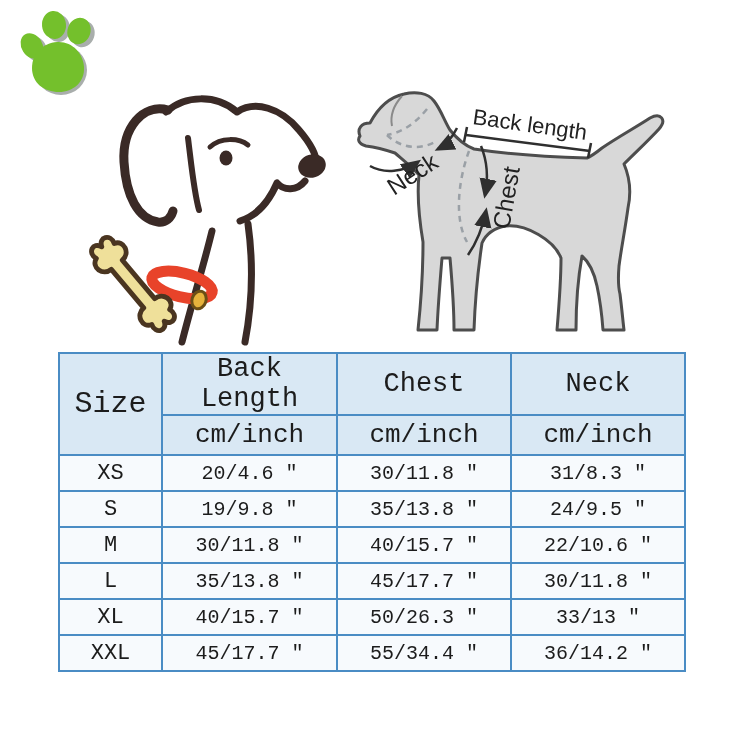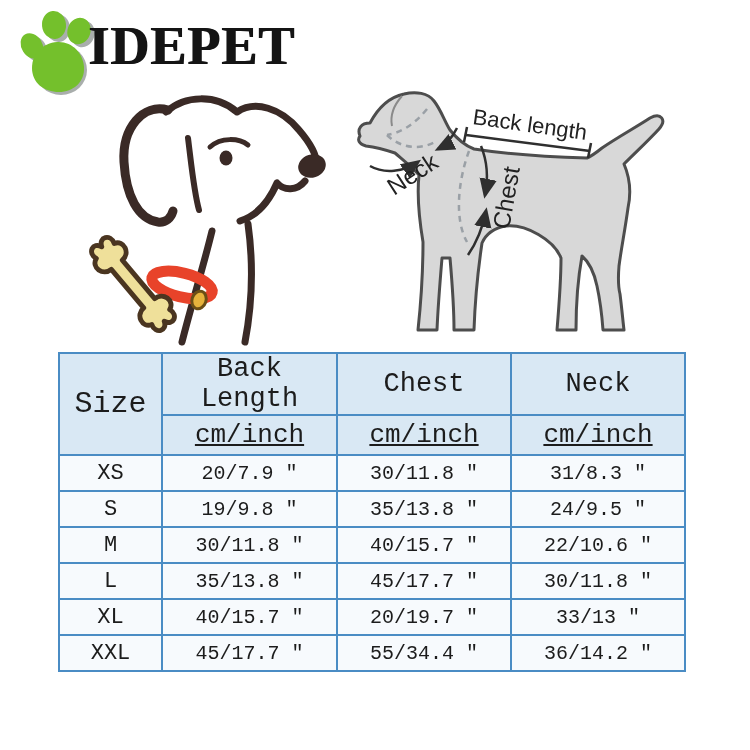--- a/index.html
+++ b/index.html
@@ -25,21 +25,21 @@
     position:absolute;left:58px;top:352px;width:626px;
     border-collapse:collapse;table-layout:fixed;
     font-family:"Liberation Mono","DejaVu Sans Mono","DejaVu Sans",monospace;
     color:#1c1c1c;text-align:center;
   }
   table.size-table th,table.size-table td{
     border:2px solid #4a8cc4;padding:0;font-weight:normal;
   }
   table.size-table thead th{background:#d9e8f4;font-size:27px;height:38px;}
   table.size-table thead th.corner{font-size:30px;}
-  table.size-table thead tr.unit-row th{font-size:26px;text-decoration:underline;}
+  table.size-table thead tr.unit-row th{font-size:26px;}
   table.size-table tbody td{background:#f7fafd;font-size:20px;height:34px;}
   table.size-table tbody td.size-cell{font-size:22px;}
   
   .notes{
     position:absolute;left:44px;top:684px;
     font-family:"Liberation Serif","DejaVu Serif",serif;font-style:italic;
     font-size:21px;color:#4d4d4d;white-space:pre;line-height:33px;
   }
 </style>
 </head>
@@ -54,21 +54,20 @@
       <ellipse cx="69" cy="25" rx="11.5" ry="13.5" transform="rotate(18 69 25)"></ellipse>
       <ellipse cx="47" cy="61" rx="26" ry="25"></ellipse>
     </g>
     <g fill="#74c02c">
       <ellipse cx="22" cy="40" rx="10.5" ry="13.5" transform="rotate(-32 22 40)"></ellipse>
       <ellipse cx="44" cy="19" rx="12" ry="14" transform="rotate(-6 44 19)"></ellipse>
       <ellipse cx="69" cy="25" rx="11.5" ry="13.5" transform="rotate(18 69 25)"></ellipse>
       <path d="M47,36 C62,35 73,47 74,61 C75,76 63,86 49,86 C34,86 22,77 22,62 C22,47 33,37 47,36 Z"></path>
     </g>
   </svg>
-  <div class="brand">IDEPET</div>
 
   <svg class="dog-head" viewBox="0 0 280 264">
     <g fill="none" stroke="#3a2a26" stroke-width="7" stroke-linecap="round" stroke-linejoin="round">
 
       <path d="M106,24 C125,7 156,6 177,24 C195,12 221,20 239,42 C251,56 259,70 256,81"></path>
 
       <path d="M108,22 C83,15 62,40 64,74 C66,108 78,131 98,134 C106,135 111,130 113,123" stroke-width="9"></path>
 
       <path d="M128,50 C132,82 134,104 139,122" stroke-width="6"></path>
 
@@ -150,21 +149,21 @@
       </tr>
       <tr class="unit-row">
         <th>cm/inch</th>
         <th>cm/inch</th>
         <th>cm/inch</th>
       </tr>
     </thead>
     <tbody>
       <tr>
         <td class="size-cell">XS</td>
-        <td>20/7.9 ″</td>
+        <td>20/4.6 ″</td>
         <td>30/11.8 ″</td>
         <td>31/8.3 ″</td>
       </tr>
       <tr>
         <td class="size-cell">S</td>
         <td>19/9.8 ″</td>
         <td>35/13.8 ″</td>
         <td>24/9.5 ″</td>
       </tr>
       <tr>
@@ -175,21 +174,21 @@
       </tr>
       <tr>
         <td class="size-cell">L</td>
         <td>35/13.8 ″</td>
         <td>45/17.7 ″</td>
         <td>30/11.8 ″</td>
       </tr>
       <tr>
         <td class="size-cell">XL</td>
         <td>40/15.7 ″</td>
-        <td>20/19.7 ″</td>
+        <td>50/26.3 ″</td>
         <td>33/13 ″</td>
       </tr>
       <tr>
         <td class="size-cell">XXL</td>
         <td>45/17.7 ″</td>
         <td>55/34.4 ″</td>
         <td>36/14.2 ″</td>
       </tr>
     </tbody>
   </table>

